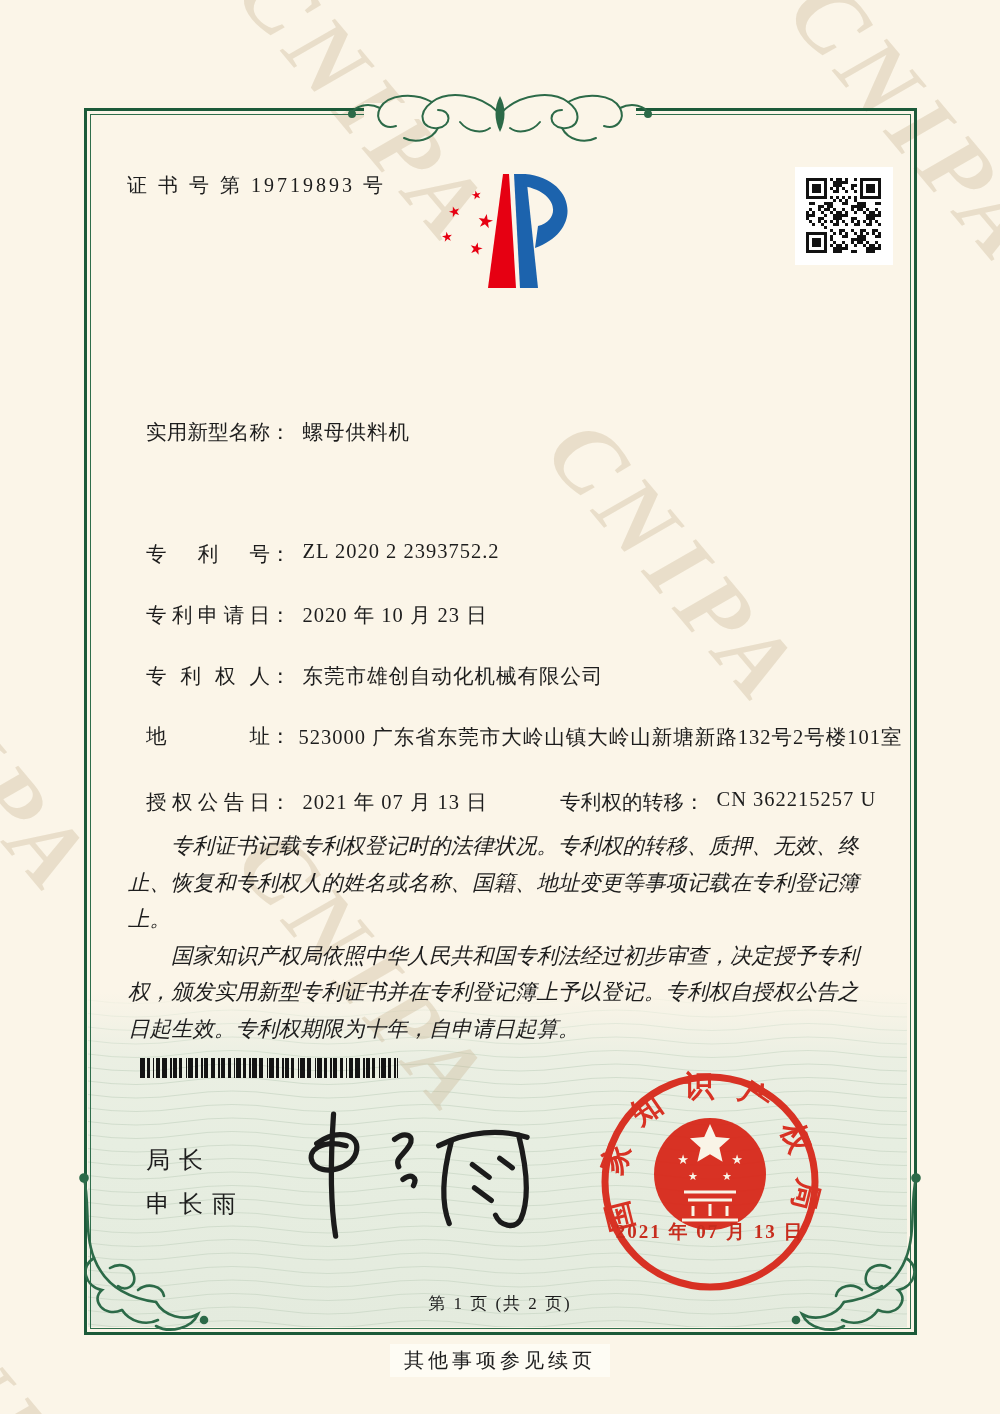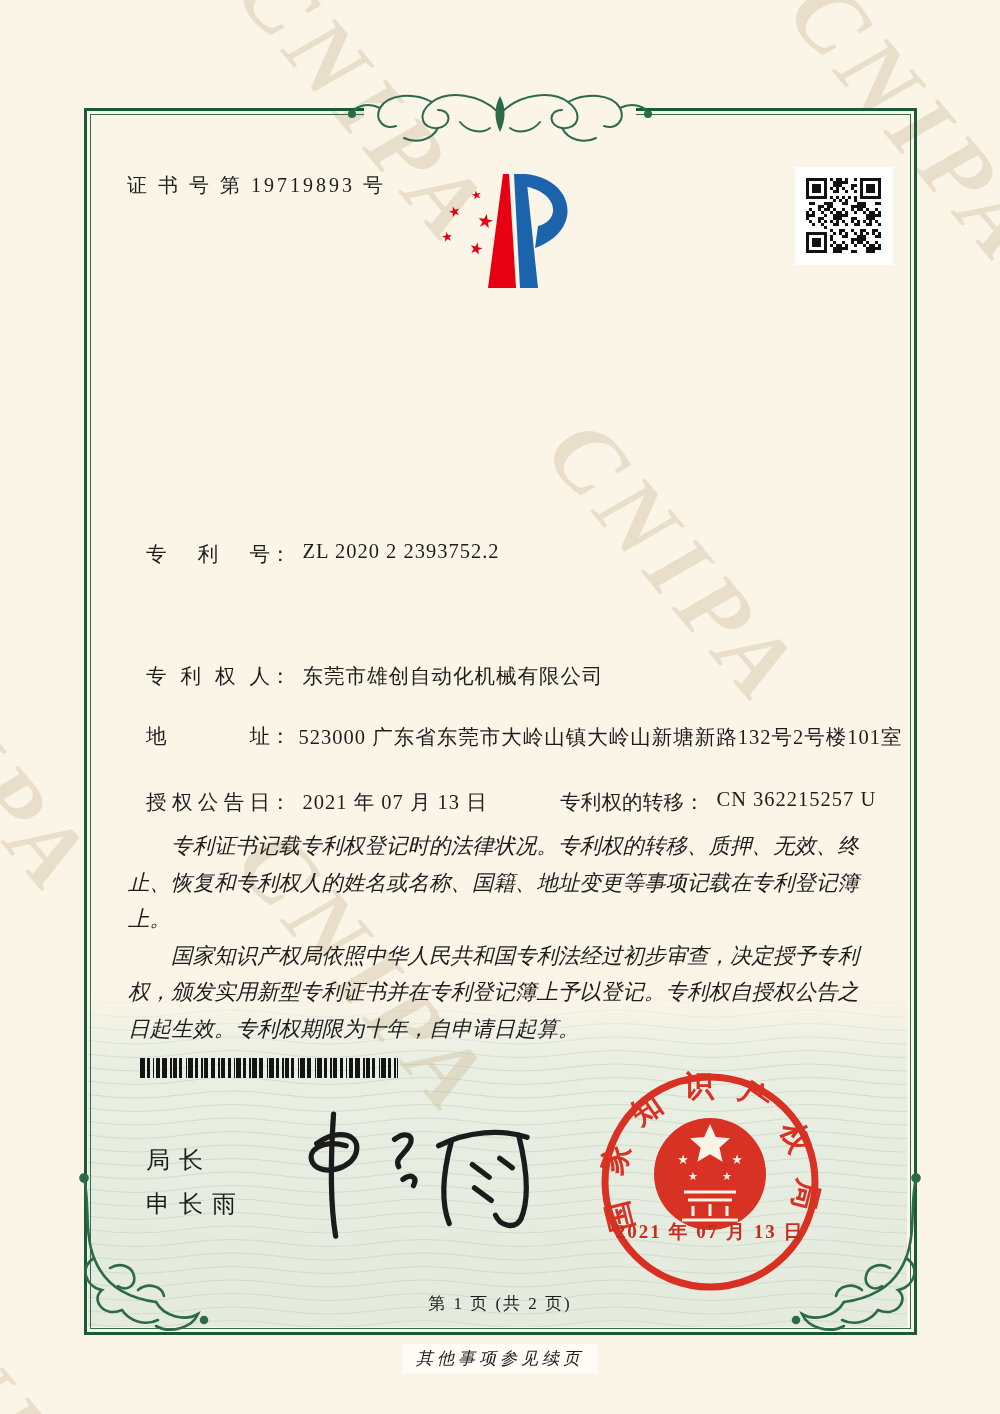--- a/index.html
+++ b/index.html
@@ -38,22 +38,22 @@
   .signer-name{position:absolute;left:146px;top:1188px;font-size:24px;letter-spacing:9px;z-index:4;}
   .signature{position:absolute;left:262px;top:1102px;width:284px;height:140px;z-index:4;}
   .seal{position:absolute;left:596px;top:1068px;width:228px;height:228px;z-index:5;opacity:0.95;}
   .seal-arc-text{font-size:30px;font-weight:bold;fill:#d8281a;letter-spacing:22px;
                  font-family:"Liberation Serif","DejaVu Serif",serif;}
   .seal-date{font-size:19px;font-weight:bold;fill:#c62314;letter-spacing:2px;
              font-family:"Liberation Serif","DejaVu Serif",serif;}
   .page-info{position:absolute;left:0;top:1292px;width:100%;text-align:center;font-size:17px;
              letter-spacing:2px;z-index:4;}
   .footer-note{position:absolute;left:0;top:1344px;width:100%;text-align:center;z-index:4;}
-  .footer-note span{display:inline-block;background:#fefcf4;padding:3px 14px;font-size:17px;
-             letter-spacing:4px;font-style:italic;}
+  .footer-note span{display:inline-block;background:#fefcf4;padding:3px 14px;font-size:20px;
+             letter-spacing:4px;}
   
   .orn-top{position:absolute;left:340px;top:82px;width:320px;height:64px;z-index:6;}
   .orn-bl{position:absolute;left:62px;top:1170px;width:172px;height:172px;z-index:6;}
   .orn-br{position:absolute;left:766px;top:1170px;width:172px;height:172px;z-index:6;transform:scaleX(-1);}
 </style>
 </head>
 <body>
 
 <div class="page">
 
@@ -348,22 +348,28 @@
         <rect x="33" y="72" width="3" height="3" fill="#111"></rect>
         <rect x="45" y="72" width="3" height="3" fill="#111"></rect>
         <rect x="48" y="72" width="3" height="3" fill="#111"></rect>
         <rect x="60" y="72" width="3" height="3" fill="#111"></rect>
         <rect x="63" y="72" width="3" height="3" fill="#111"></rect>
         <rect x="66" y="72" width="3" height="3" fill="#111"></rect>
       </svg>
   </div>
 
 
+  <div class="frow" style="top:418px">
+    <span class="flabel">实用新型名称</span><span class="fcolon">：</span><span class="fvalue">螺母供料机</span>
+  </div>
   <div class="frow" style="top:540px">
     <span class="flabel">专利号</span><span class="fcolon">：</span><span class="fvalue">ZL 2020 2 2393752.2</span>
+  </div>
+  <div class="frow" style="top:601px">
+    <span class="flabel">专利申请日</span><span class="fcolon">：</span><span class="fvalue">2020 年 10 月 23 日</span>
   </div>
   <div class="frow" style="top:662px">
     <span class="flabel">专利权人</span><span class="fcolon">：</span><span class="fvalue">东莞市雄创自动化机械有限公司</span>
   </div>
   <div class="frow" style="top:722px">
     <span class="flabel">地址</span><span class="fcolon">：</span><span class="fvalue wrap">523000 广东省东莞市大岭山镇大岭山新塘新路132号2号楼101室</span>
   </div>
   <div class="frow" style="top:788px">
     <span class="flabel">授权公告日</span><span class="fcolon">：</span><span class="fvalue">2021 年 07 月 13 日</span>
     <span class="pair2">

